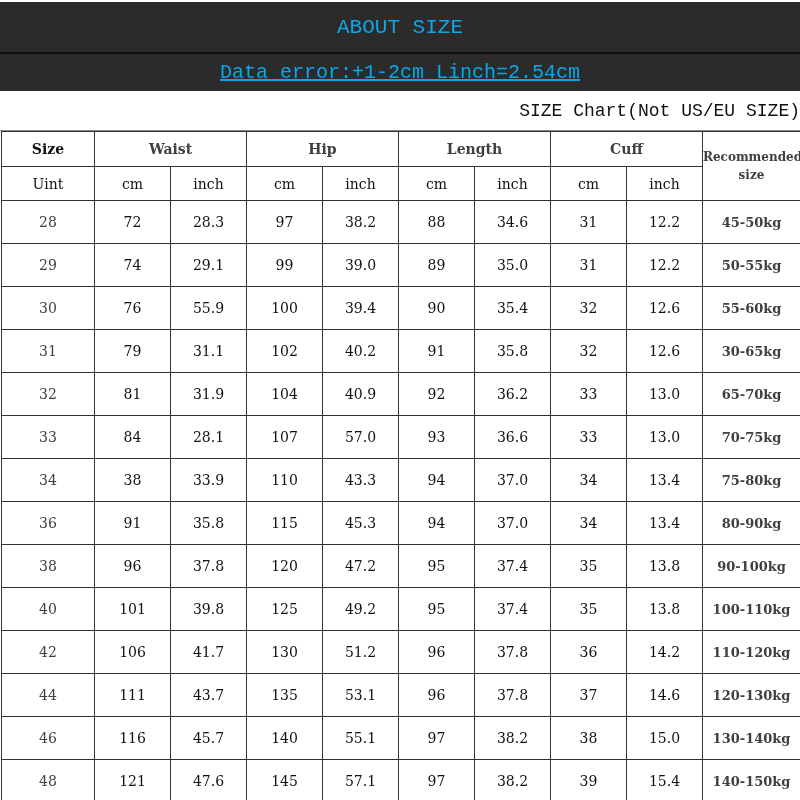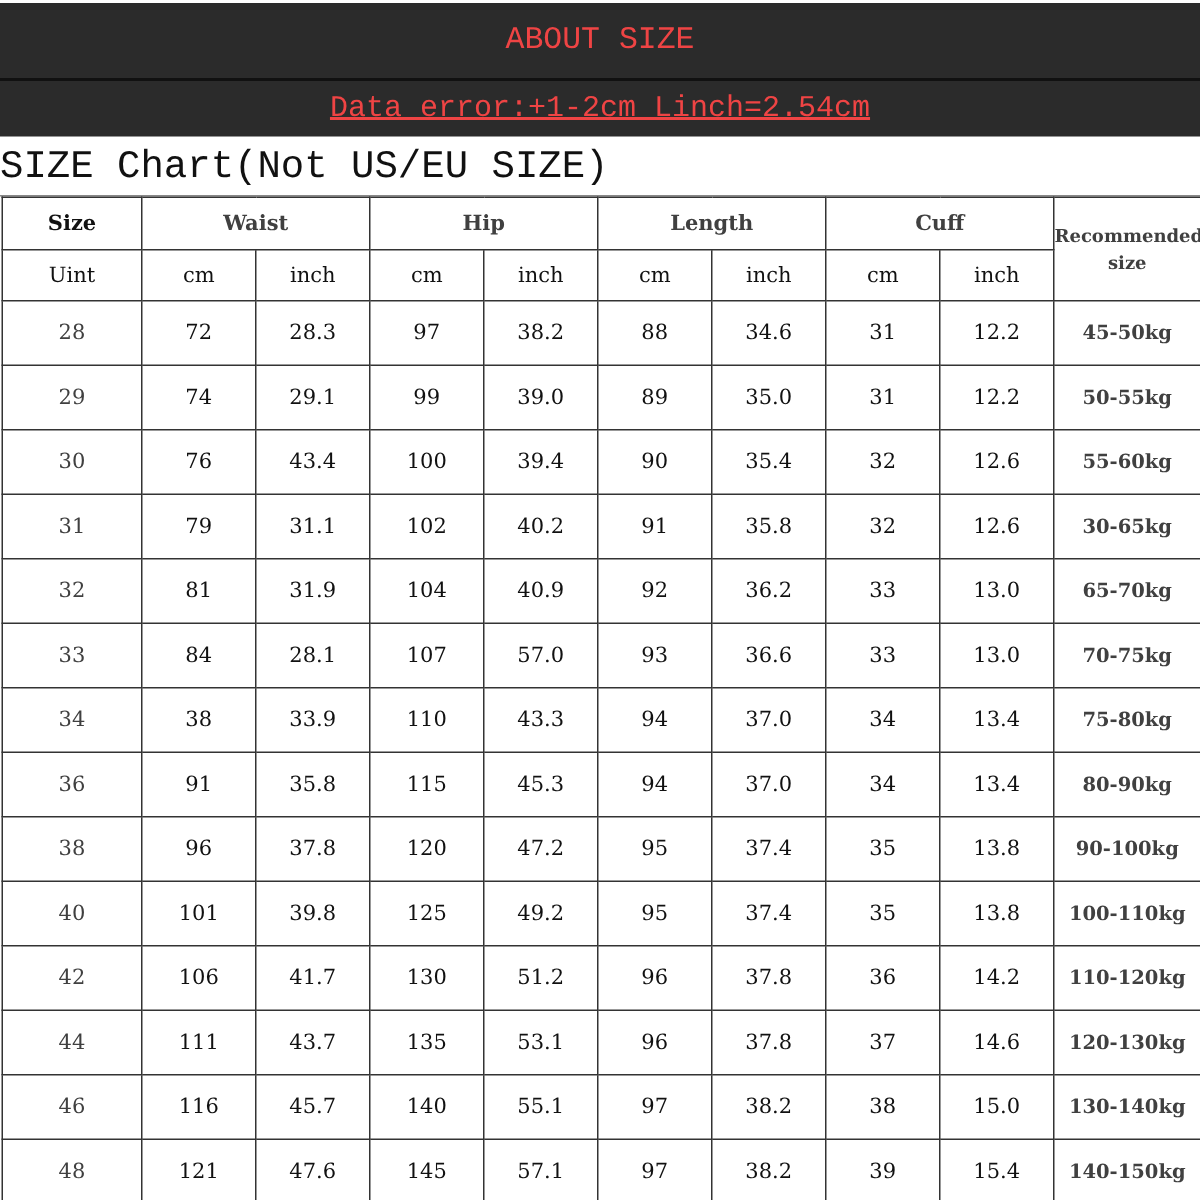--- a/index.html
+++ b/index.html
@@ -1,25 +1,25 @@
 <!DOCTYPE html>
 <html><head>
 <meta charset="utf-8">
 <style>
   html, body { margin: 0; padding: 0; background: #ffffff; }
   body { width: 800px; height: 800px; overflow: hidden; position: relative;
          font-family: "DejaVu Serif", "Liberation Serif", serif; color: #111; }
-  .band { position: absolute; left: 0; width: 800px; background: #2b2b2b; color: #ef4444;
+  .band { position: absolute; left: 0; width: 800px; background: #2b2b2b; color: #0ea5e9;
           display: flex; align-items: center; justify-content: center;
           font-family: "Liberation Mono", "DejaVu Sans Mono", monospace; font-size: 21px; }
   .band1 { top: 2px; height: 50px; border-bottom: 2px solid #111; }
   .band2 { top: 54px; height: 37px; font-size: 20px; text-decoration: underline; }
   .subtitle { position: absolute; top: 92px; left: 0; width: 800px; height: 38px;
-              display: flex; align-items: center; justify-content: flex-start;
-              font-family: "Liberation Mono", "DejaVu Sans Mono", monospace; font-size: 26px; color: #111;
+              display: flex; align-items: center; justify-content: flex-end;
+              font-family: "Liberation Mono", "DejaVu Sans Mono", monospace; font-size: 18px; color: #111;
               border-bottom: 1px solid #888; }
   table.size { position: absolute; top: 131px; left: 1px; border-collapse: collapse;
                table-layout: fixed; width: 799px; }
   table.size td { border: 1px solid #333; text-align: center; padding: 0;
                   font-family: "DejaVu Serif", "Liberation Serif", serif; font-size: 14px; }
   .hrow1 td { height: 34px; font-size: 15px; font-weight: bold; }
   .hrow2 td { height: 33px; font-size: 15px; }
   .drow td { height: 42px; }
   .red { color: #404040; }
   .rec-head { font-size: 12px !important; line-height: 18px; margin-top: 28px; }
@@ -91,21 +91,21 @@
         <td>39.0</td>
         <td>89</td>
         <td>35.0</td>
         <td>31</td>
         <td>12.2</td>
         <td class="red rec">50-55kg</td>
       </tr>
       <tr class="drow">
         <td class="red">30</td>
         <td>76</td>
-        <td>43.4</td>
+        <td>55.9</td>
         <td>100</td>
         <td>39.4</td>
         <td>90</td>
         <td>35.4</td>
         <td>32</td>
         <td>12.6</td>
         <td class="red rec">55-60kg</td>
       </tr>
       <tr class="drow">
         <td class="red">31</td>

